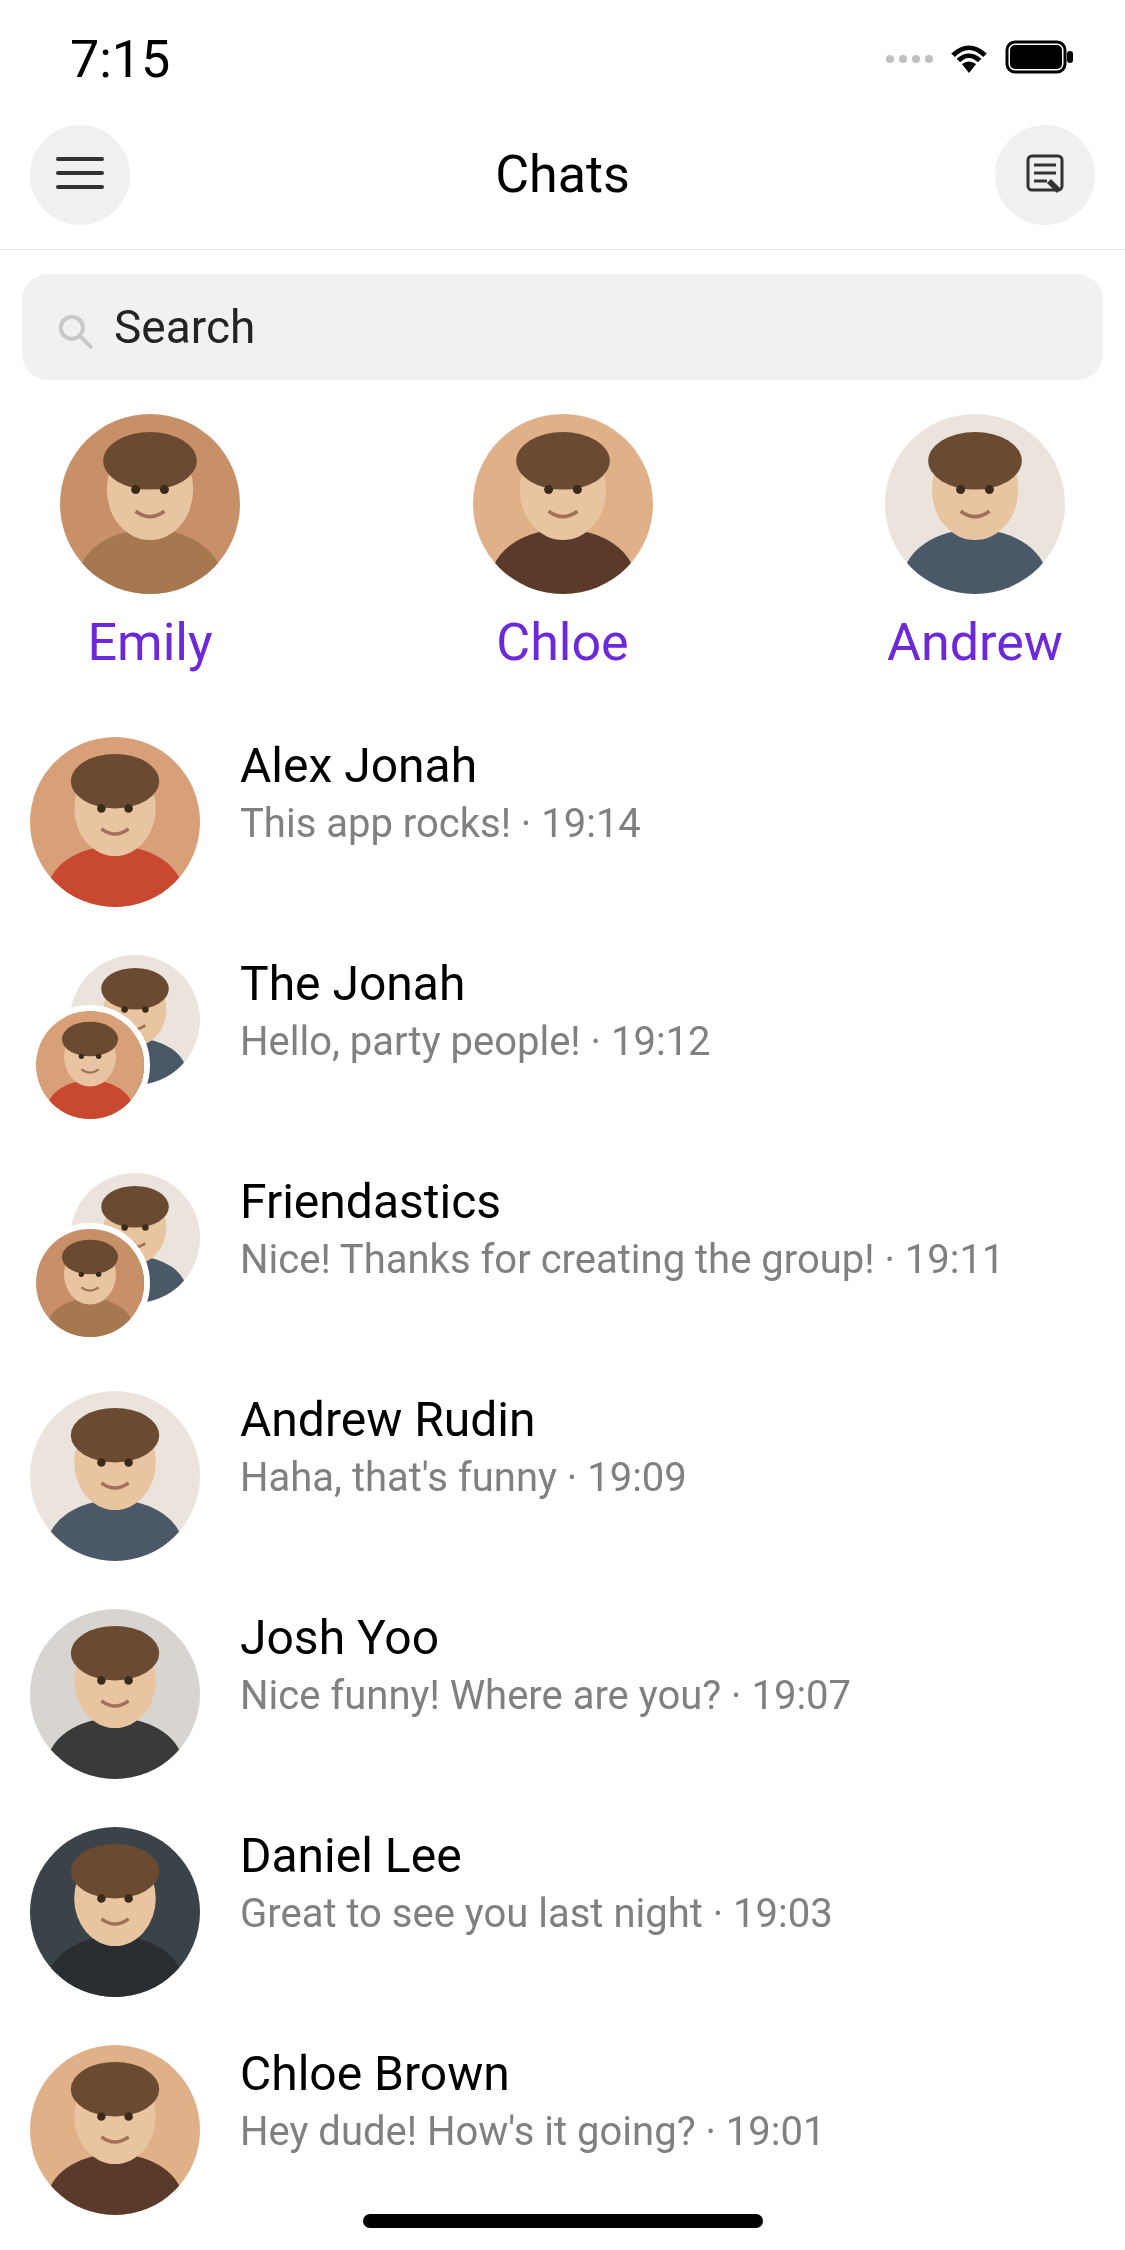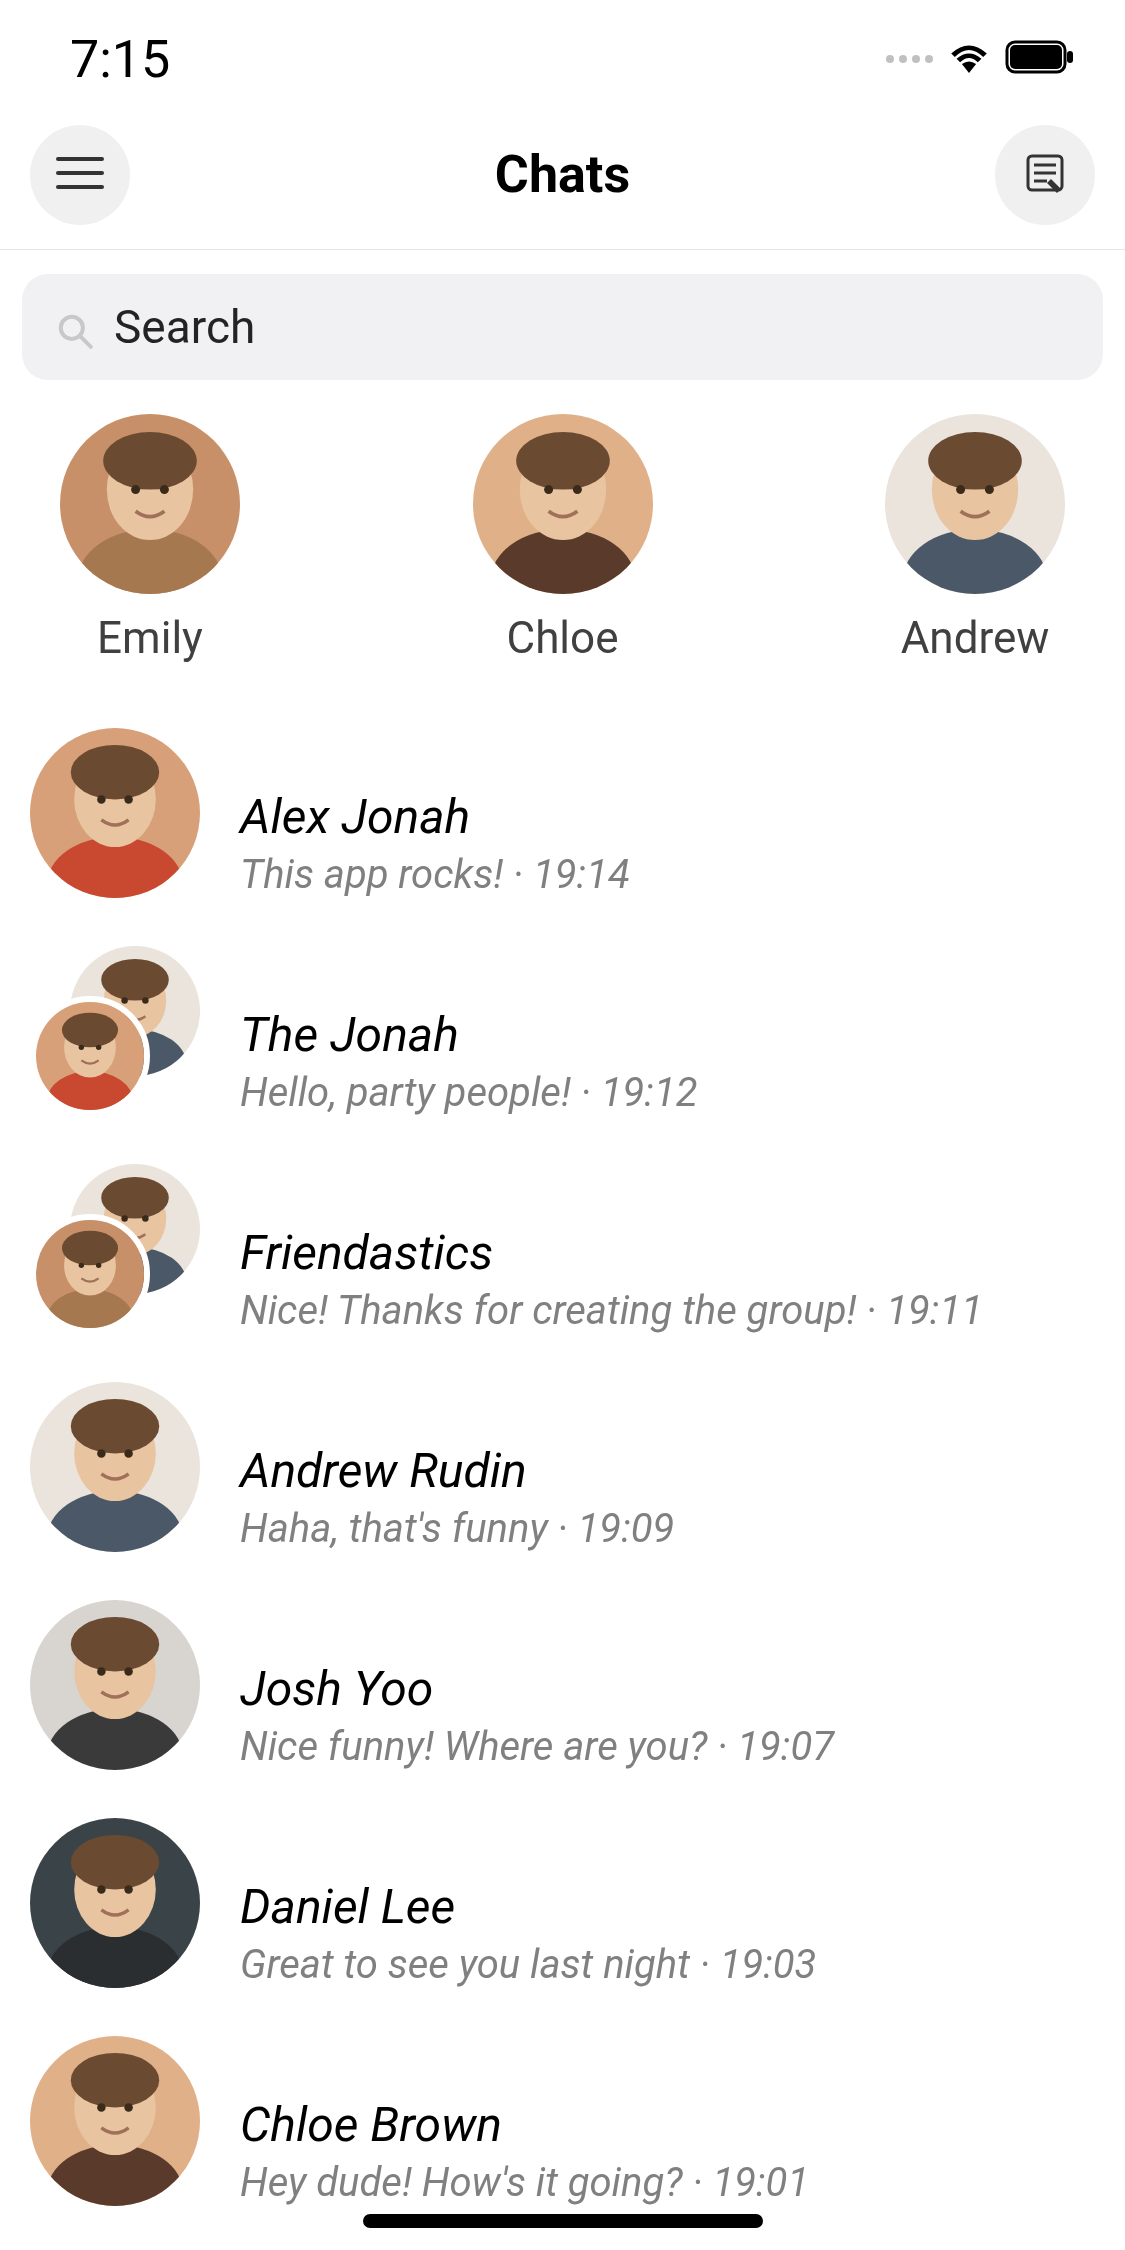--- a/index.html
+++ b/index.html
@@ -63,21 +63,21 @@
       border-radius: 50%;
       background: #f0f0f0;
       display: flex;
       align-items: center;
       justify-content: center;
       border: none;
       cursor: pointer;
     }
     .header-title {
       font-size: 52px;
-      font-weight: 700;
+      font-weight: 400;
       color: #000;
     }
     .search-container {
       padding: 24px 22px;
     }
     .search-bar {
       display: flex;
       align-items: flex-end;
       background: #f1f0f2;
       border-radius: 26px;
@@ -113,32 +113,31 @@
       gap: 18px;
       width: 260px;
     }
     .story-avatar {
       width: 180px;
       height: 180px;
       border-radius: 50%;
       overflow: hidden;
     }
     .story-name {
-      font-size: 44px;
-      color: #404040;
+      font-size: 52px;
+      color: #6d28d9;
     }
     .chat-list {
       padding: 0 30px;
     }
     .chat-item {
       display: flex;
-      align-items: flex-end;
+      align-items: flex-start;
       gap: 40px;
       padding: 24px 0;
-      font-style: italic;
     }
     .chat-avatar-wrap {
       width: 170px;
       height: 170px;
       position: relative;
       flex-shrink: 0;
     }
     .chat-avatar {
       width: 170px;
       height: 170px;

